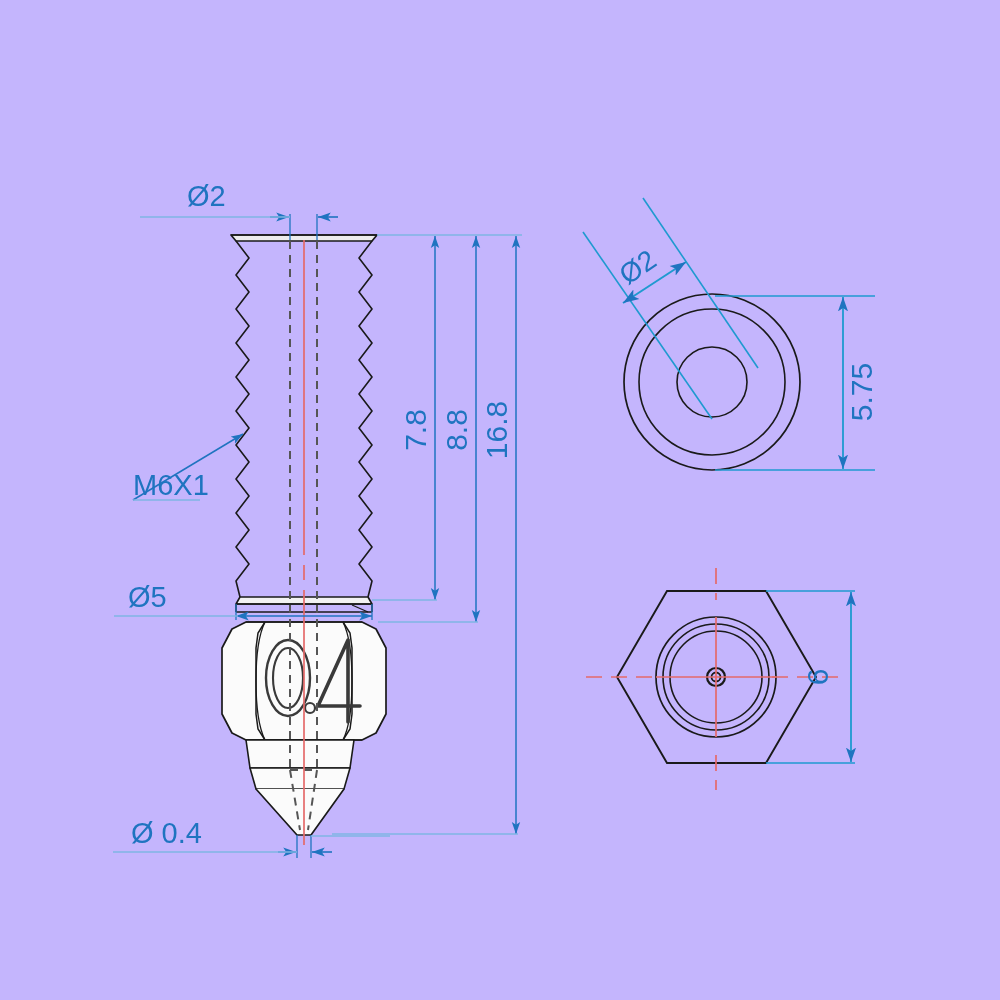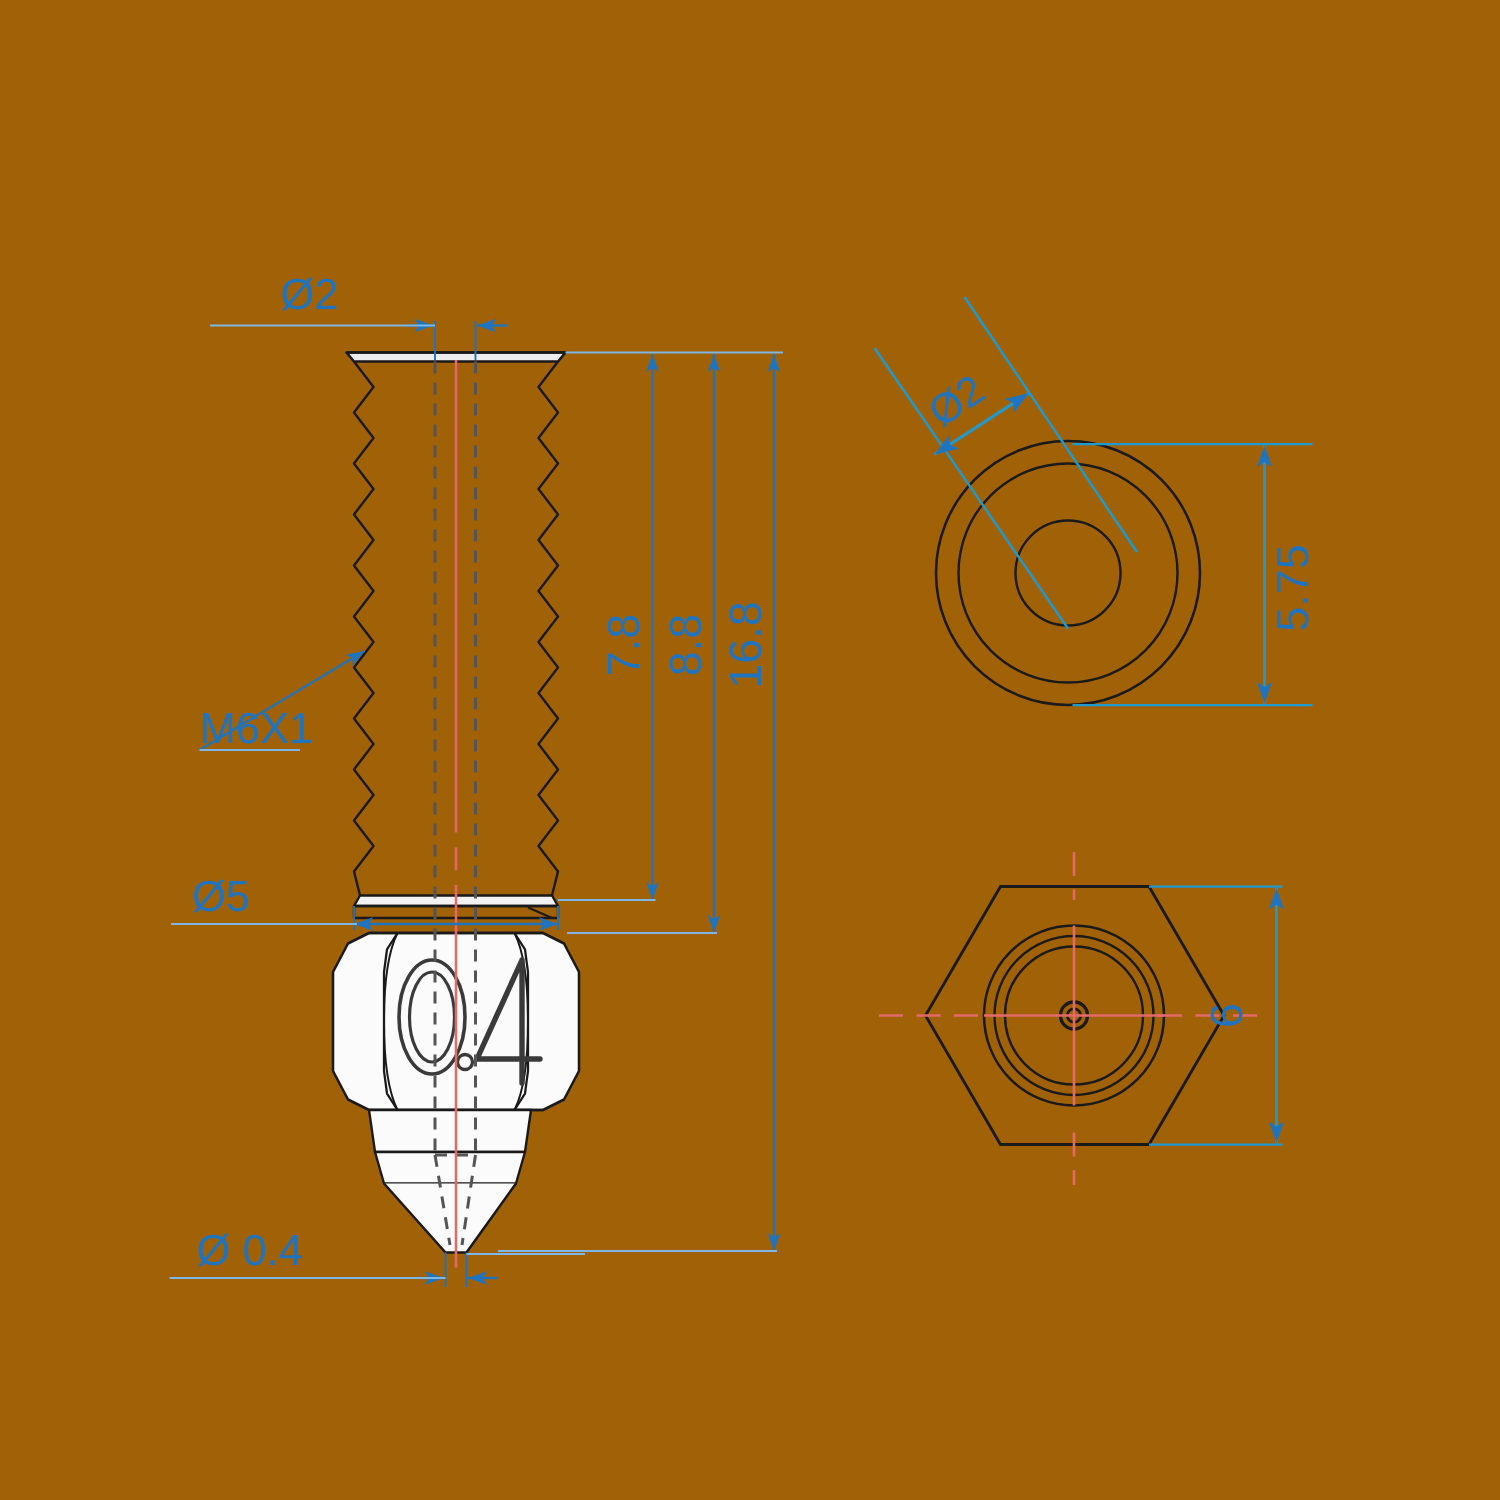--- a/index.html
+++ b/index.html
@@ -1,21 +1,21 @@
 <!DOCTYPE html>
 <html><head>
 <meta charset="utf-8">
 <style>
   html,body{margin:0;padding:0;background:#ffffff;}
   body{
     width:1000px;height:1000px;
     font-family:"Liberation Sans","DejaVu Sans",sans-serif;
     overflow:hidden;
   }
-  #drawing{position:relative;width:1000px;height:1000px;background:#a16207;}
+  #drawing{position:relative;width:1000px;height:1000px;background:#c4b5fd;}
   svg{display:block;}
   .dimtext{
     font-family:"Liberation Sans","DejaVu Sans",sans-serif;
     fill:#1f74c0;
   }
 </style>
 </head>
 <body>
 
 <div id="drawing">

